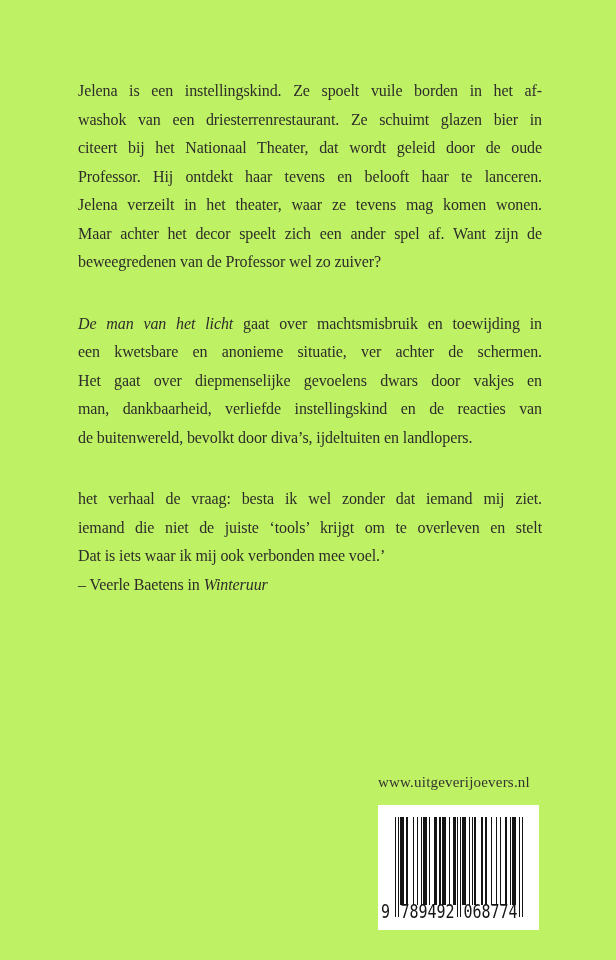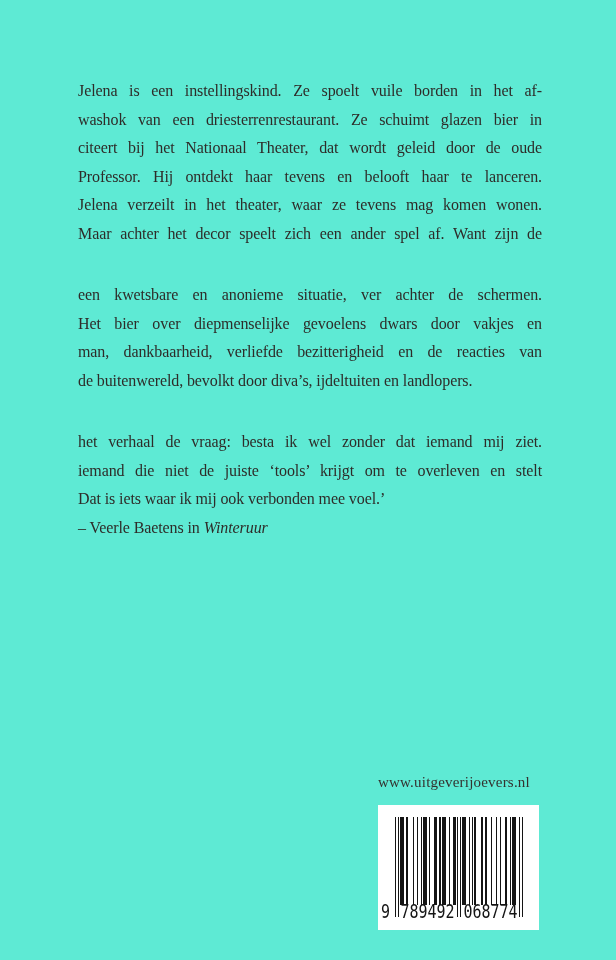--- a/index.html
+++ b/index.html
@@ -43,35 +43,37 @@
     transform:scaleY(1.3); transform-origin:center bottom;
     white-space:nowrap;
   }
   .bc-first  { left:1px;  width:13px; }
   .bc-group1 { left:22px; width:55px; }
   .bc-group2 { left:85px; width:55px; }
 </style>
 </head>
 <body>
 
-<div class="cover" data-name="book-back-cover" style="background: #5eead4; color: rgb(46, 44, 41);">
+<div class="cover" data-name="book-back-cover" style="background: #bef264; color: rgb(46, 44, 41);">
 
   <div class="text-block" data-name="blurb">
       <div class="block" data-name="block-synopsis">
         <div class="line" data-name="text-line"><span>Jelena is een instellingskind. Ze spoelt vuile borden in het af-</span></div>
         <div class="line" data-name="text-line"><span>washok van een driesterrenrestaurant. Ze schuimt glazen bier in</span></div>
         <div class="line" data-name="text-line"><span>citeert bij het Nationaal Theater, dat wordt geleid door de oude</span></div>
         <div class="line" data-name="text-line"><span>Professor. Hij ontdekt haar tevens en belooft haar te lanceren.</span></div>
         <div class="line" data-name="text-line"><span>Jelena verzeilt in het theater, waar ze tevens mag komen wonen.</span></div>
         <div class="line" data-name="text-line"><span>Maar achter het decor speelt zich een ander spel af. Want zijn de</span></div>
+        <div class="line natural" data-name="text-line"><span>beweegredenen van de Professor wel zo zuiver?</span></div>
       </div>
       <div class="block" data-name="block-description">
+        <div class="line" data-name="text-line"><i>De man van het licht</i><span> gaat over machtsmisbruik en toewijding in</span></div>
         <div class="line" data-name="text-line"><span>een kwetsbare en anonieme situatie, ver achter de schermen.</span></div>
-        <div class="line" data-name="text-line"><span>Het bier over diepmenselijke gevoelens dwars door vakjes en</span></div>
-        <div class="line" data-name="text-line"><span>man, dankbaarheid, verliefde bezitterigheid en de reacties van</span></div>
+        <div class="line" data-name="text-line"><span>Het gaat over diepmenselijke gevoelens dwars door vakjes en</span></div>
+        <div class="line" data-name="text-line"><span>man, dankbaarheid, verliefde instellingskind en de reacties van</span></div>
         <div class="line natural" data-name="text-line"><span>de buitenwereld, bevolkt door diva’s, ijdeltuiten en landlopers.</span></div>
       </div>
       <div class="block" data-name="block-quote">
         <div class="line" data-name="text-line"><span>het verhaal de vraag: besta ik wel zonder dat iemand mij ziet.</span></div>
         <div class="line" data-name="text-line"><span>iemand die niet de juiste ‘tools’ krijgt om te overleven en stelt</span></div>
         <div class="line natural" data-name="text-line"><span>Dat is iets waar ik mij ook verbonden mee voel.’</span></div>
       </div>
       <div class="block" data-name="block-attribution">
         <div class="line natural" data-name="text-line"><span>– Veerle Baetens in </span><i>Winteruur</i></div>
       </div>

